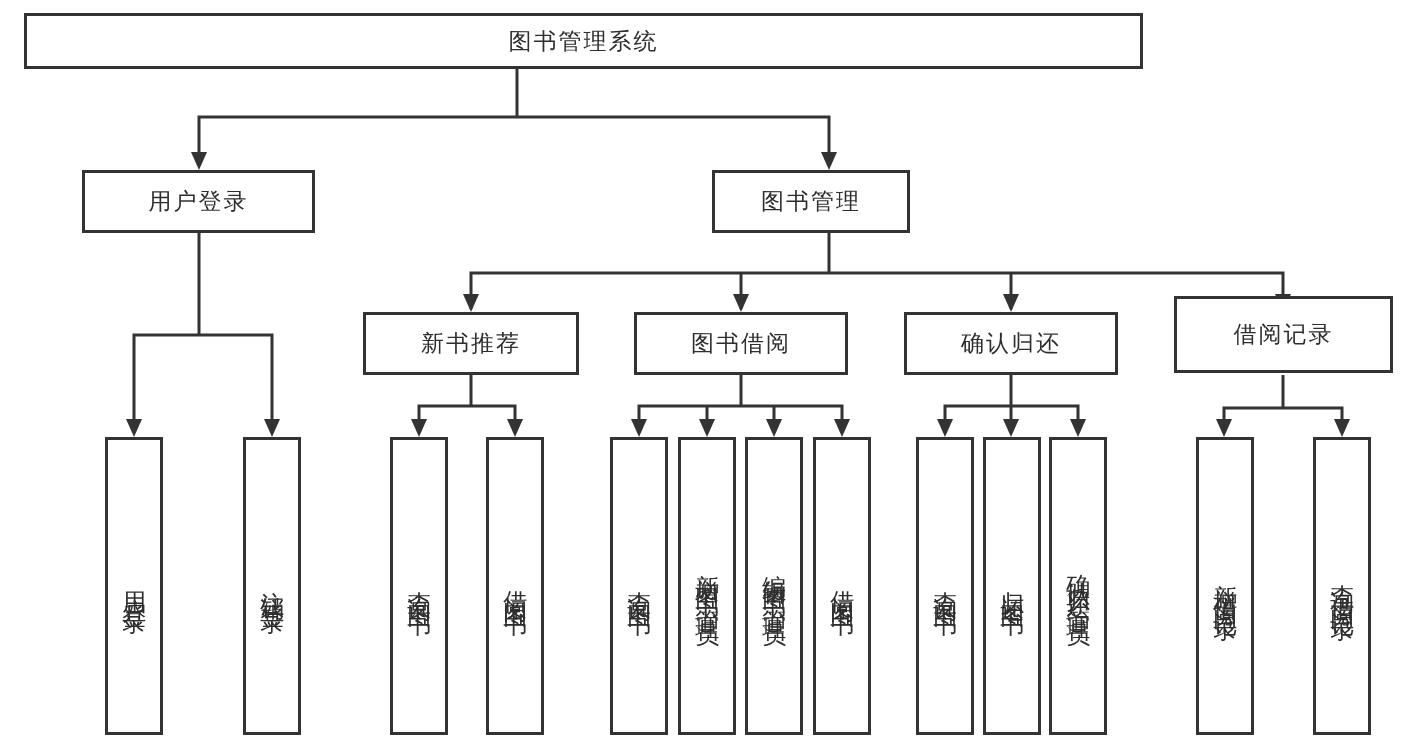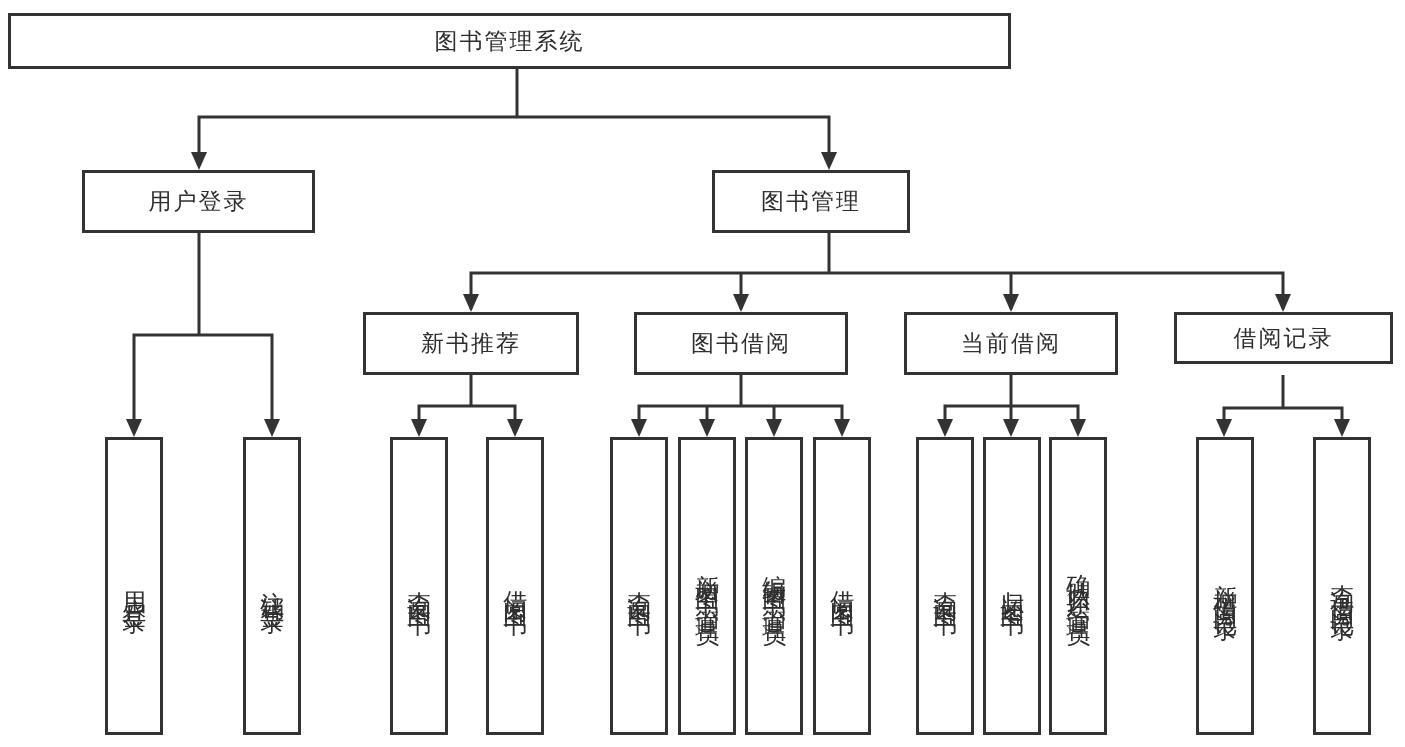--- a/index.html
+++ b/index.html
@@ -116,41 +116,41 @@
       <polygon class="ar" points="1003,419 1019,419 1011,437"></polygon>
       <polygon class="ar" points="1070,419 1086,419 1078,437"></polygon>
     </g>
     <g>
       <path class="cl" d="M1283 375 V409.5 M1222.5 408 H1343.5 M1224 408 V433 M1342 408 V433"></path>
       <polygon class="ar" points="1216,419 1232,419 1224,437"></polygon>
       <polygon class="ar" points="1334,419 1350,419 1342,437"></polygon>
     </g>
   </svg>
 
-  <div class="hbox" style="left:8px;top:13px;width:1003px;height:56px">
+  <div class="hbox" style="left:24px;top:13px;width:1119px;height:56px">
     <span>图书管理系统</span>
   </div>
 
   <div class="hbox" style="left:82px;top:170px;width:233px;height:63px">
     <span>用户登录</span>
   </div>
   <div class="hbox" style="left:712px;top:170px;width:198px;height:63px">
     <span>图书管理</span>
   </div>
 
   <div class="hbox" style="left:634px;top:312px;width:214px;height:63px">
     <span>图书借阅</span>
   </div>
   <div class="hbox" style="left:363px;top:312px;width:216px;height:63px">
     <span>新书推荐</span>
   </div>
   <div class="hbox" style="left:904px;top:312px;width:214px;height:63px">
-    <span>当前借阅</span>
+    <span>确认归还</span>
   </div>
-  <div class="hbox" style="left:1174px;top:312px;width:219px;height:52px">
+  <div class="hbox" style="left:1174px;top:296px;width:219px;height:77px">
     <span>借阅记录</span>
   </div>
 
   <div class="leaf" style="left:105px">
     <span>用户登录</span>
   </div>
   <div class="leaf" style="left:243px">
     <span>注销登录</span>
   </div>
   <div class="leaf" style="left:390px">

